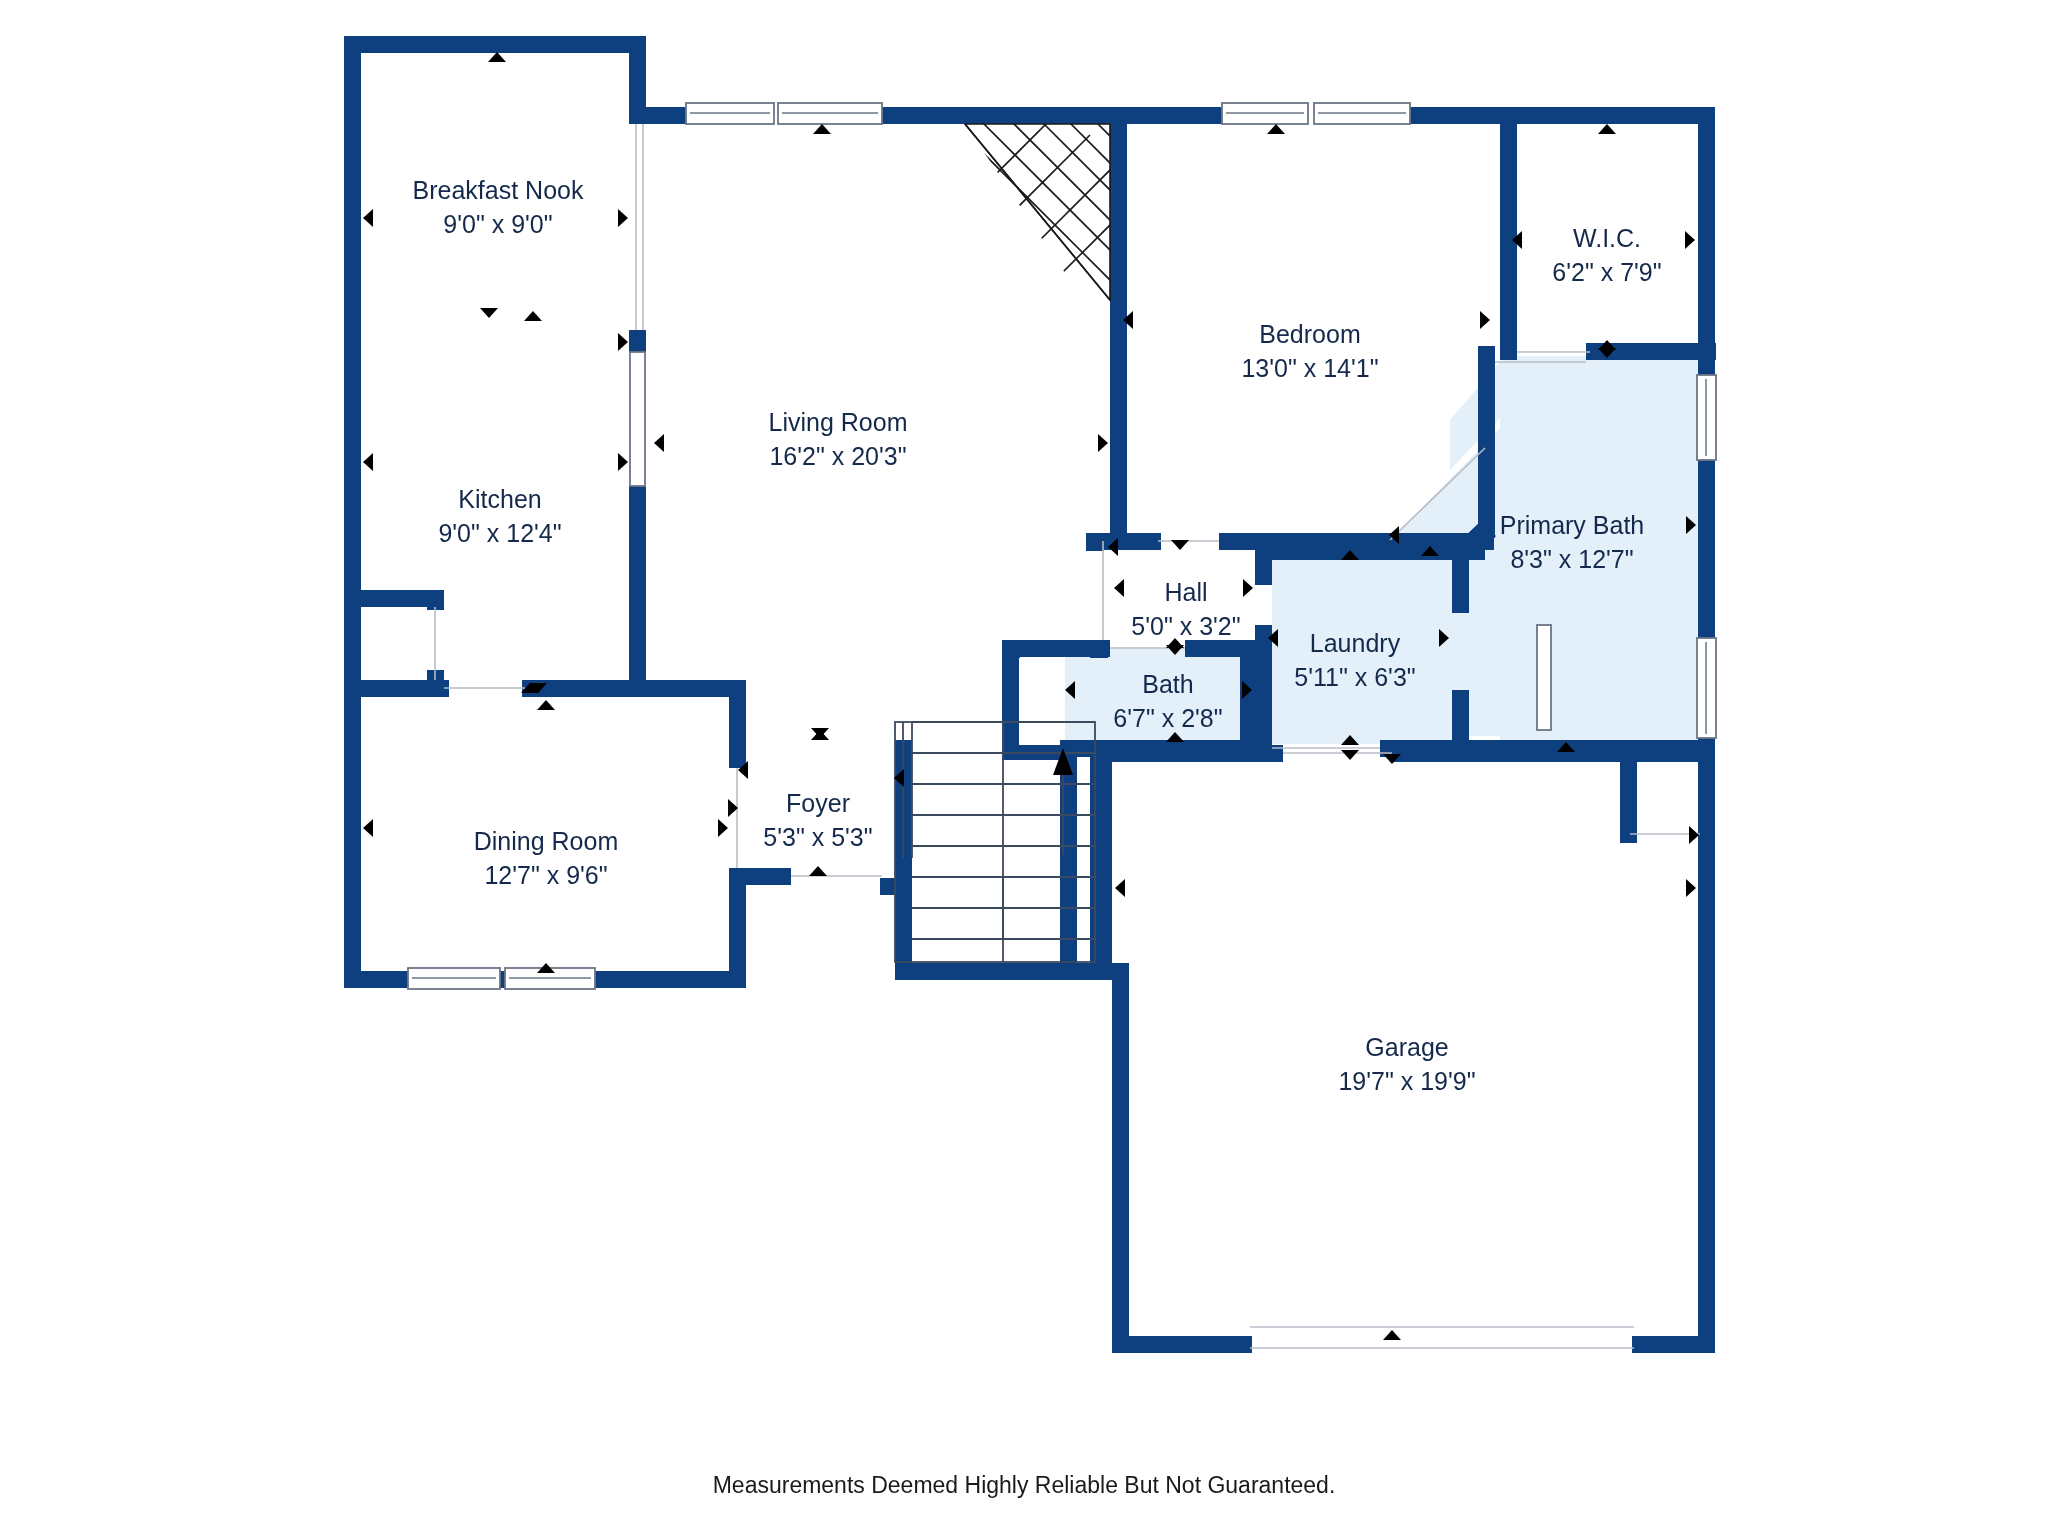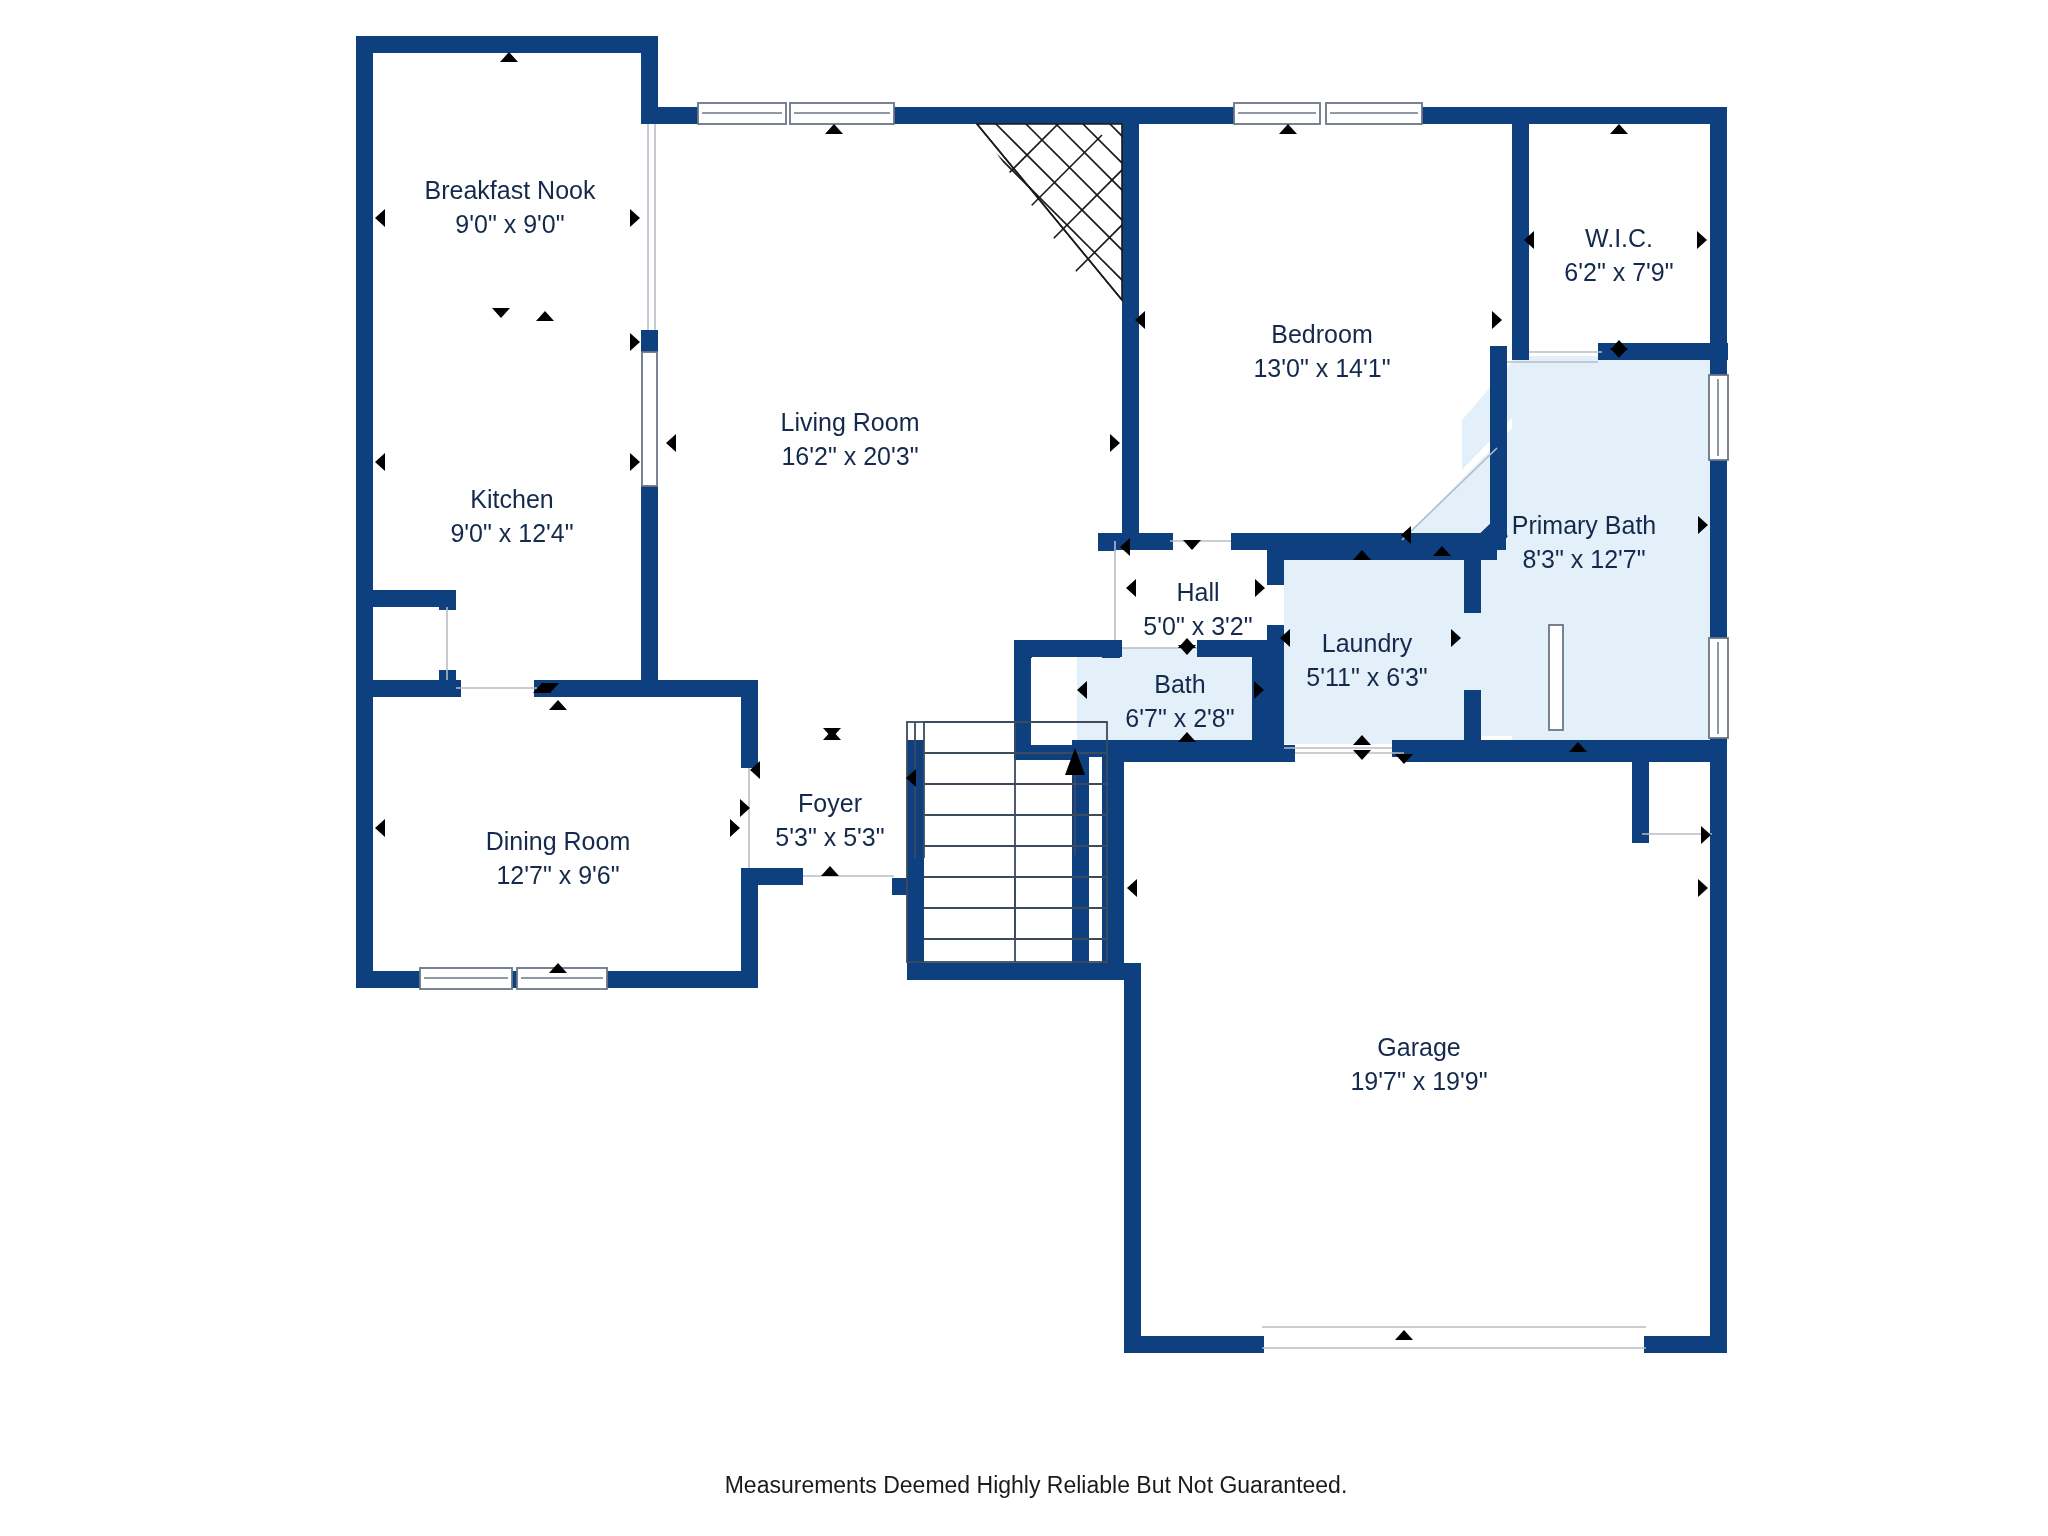--- a/index.html
+++ b/index.html
@@ -12,21 +12,20 @@
     width: 2048px;
     height: 1536px;
     font-family: "Liberation Sans", sans-serif;
     overflow: hidden;
   }
   #plan-root {
     position: relative;
     width: 1832px;
     height: 1536px;
     background: #ffffff;
-    padding-left: 12px;
   }
   svg#floorplan {
     display: block;
     width: 2048px;
     height: 1536px;
   }
   .room-name {
     font-family: "Liberation Sans", sans-serif;
     font-size: 25px;
     fill: #14294b;

